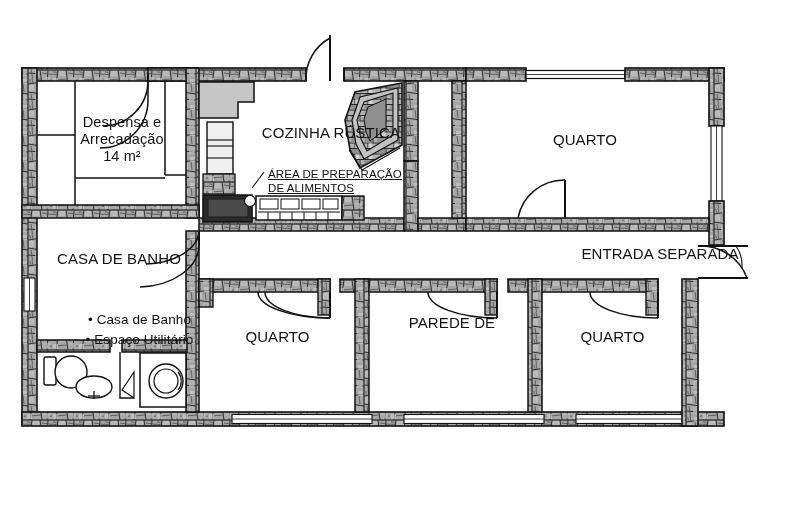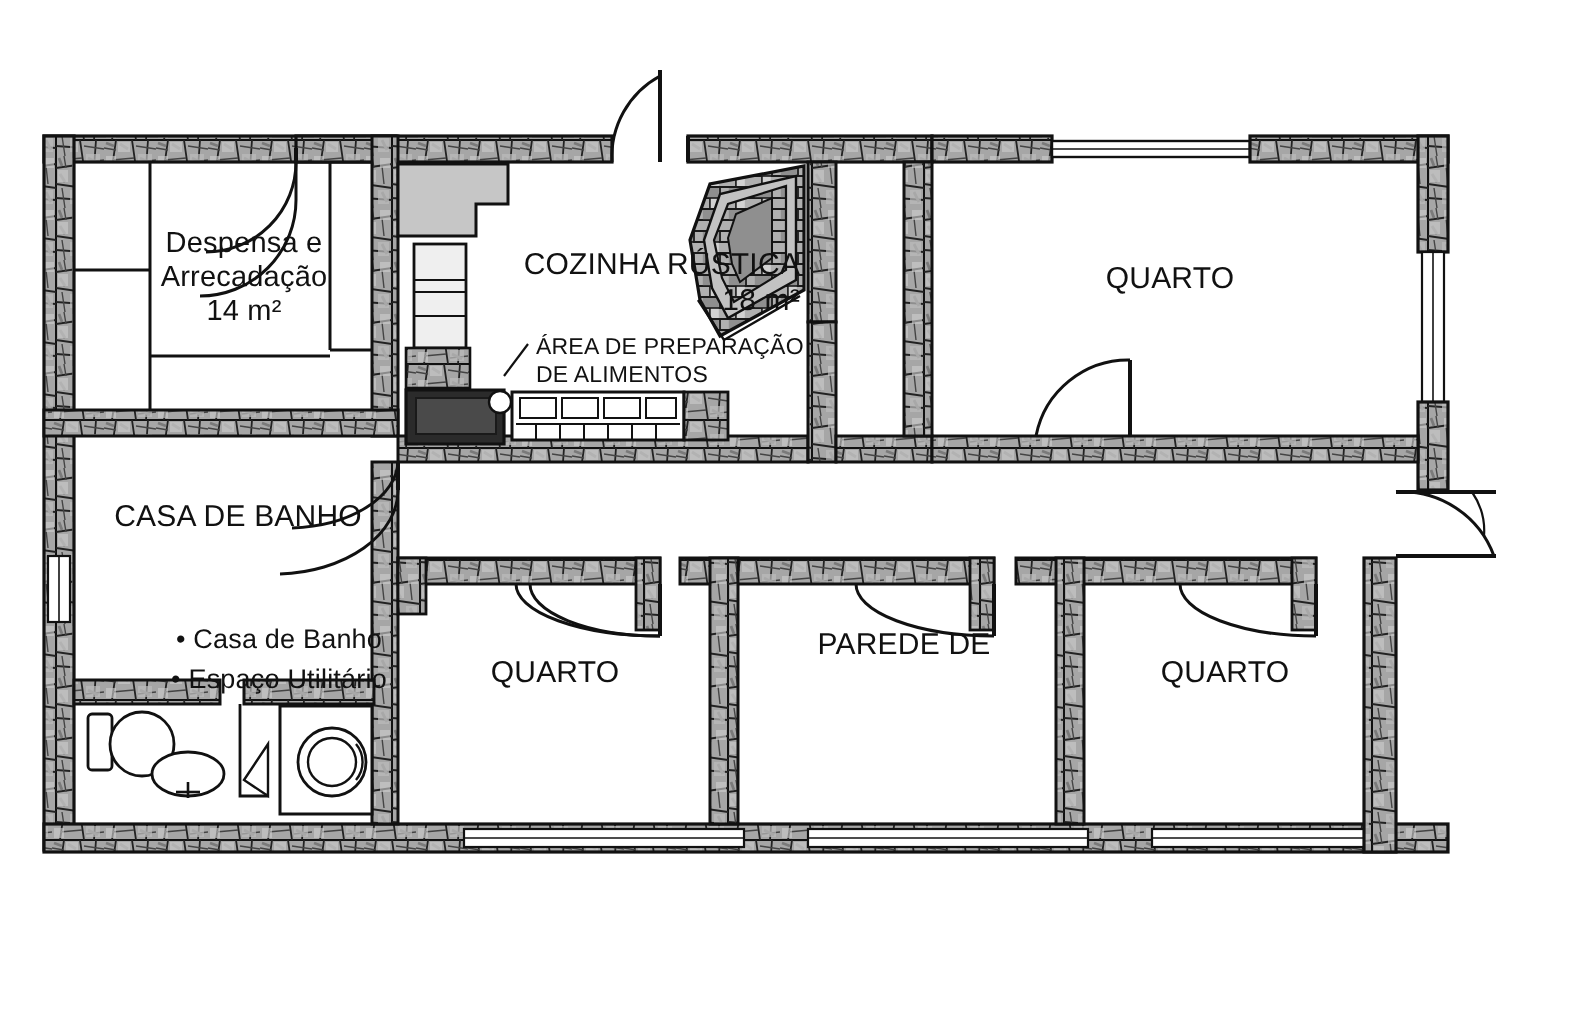--- a/index.html
+++ b/index.html
@@ -7,21 +7,21 @@
   body{width:785px;height:506px;overflow:hidden;
        font-family:"Liberation Sans","DejaVu Sans",sans-serif;color:#111;}
   #plan{position:relative;width:785px;height:410px;background:#fff;}
   svg#fp{position:absolute;left:0;top:0;width:785px;height:506px;display:block;}
 
   
   .lbl{position:absolute;text-align:center;line-height:1.18;
        color:#111;letter-spacing:.1px;pointer-events:none;}
   .lbl.room-cap{font-size:14.5px;font-weight:400;}
   .lbl.room-up{font-size:15px;font-weight:400;}
-  .lbl.small{font-size:11.5px;}
+  .lbl.small{font-size:11.5px;text-decoration:underline;}
   .lbl.bullets{font-size:13.5px;text-align:center;line-height:1.5;}
   .nowrap{white-space:nowrap;}
 </style>
 </head>
 <body>
 
 <div id="plan">
 
   <svg id="fp" viewBox="0 0 785 506">
     <defs>
@@ -265,21 +265,20 @@
   </svg>
 
   <div class="lbl room-cap" style="left:62px; top:114px; width:120px;">
     <div>Despensa e</div>
     <div>Arrecadação</div>
     <div>14 m²</div>
   </div>
 
   <div class="lbl room-up" style="left:248px; top:124px; width:152px;text-align:right;">
     <div class="nowrap">COZINHA RÚSTICA</div>
-    <div>18 m²</div>
   </div>
 
   <div class="lbl small" style="left:268px; top:168px; width:170px; text-align:left;">
     <div class="nowrap">ÁREA DE PREPARAÇÃO</div>
     <div class="nowrap">DE ALIMENTOS</div>
   </div>
 
   <div class="lbl room-up" style="left:505px; top:131px; width:160px;">
     <div>QUARTO</div>
   </div>
@@ -298,14 +297,17 @@
   </div>
 
   <div class="lbl room-up" style="left:378px; top:314px; width:148px;">
     <div>PAREDE DE</div>
   </div>
 
   <div class="lbl room-up" style="left:545px; top:328px; width:135px;">
     <div>QUARTO</div>
   </div>
 
+  <div class="lbl room-up" style="left:580px; top:245px; width:160px;">
+    <div class="nowrap">ENTRADA SEPARADA</div>
+  </div>
 
 </div>
 
 </body></html>

